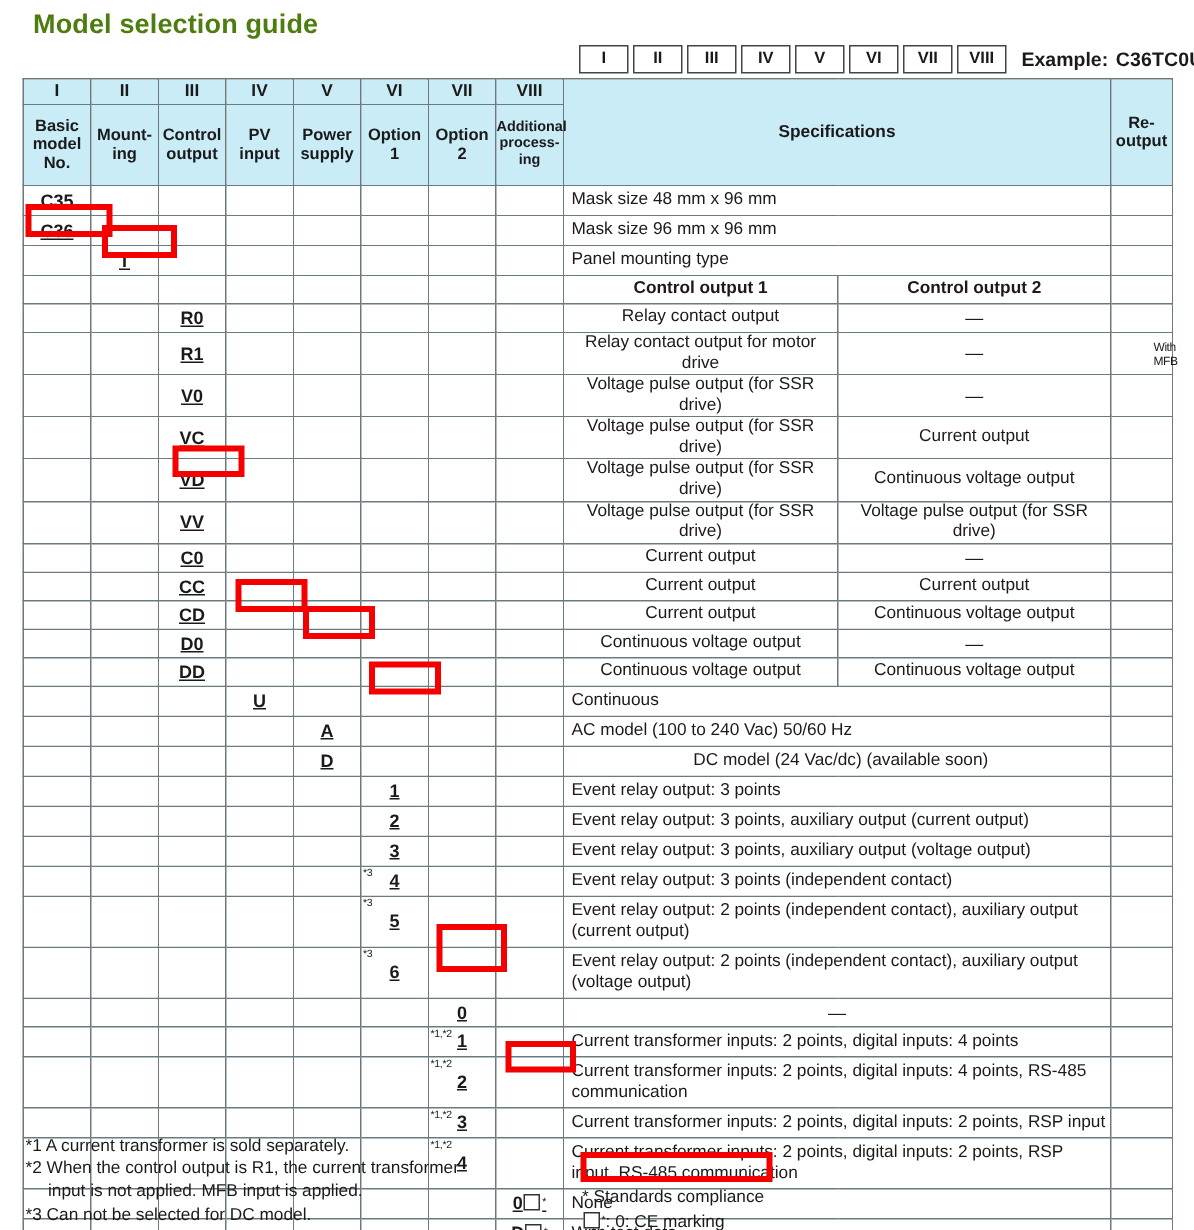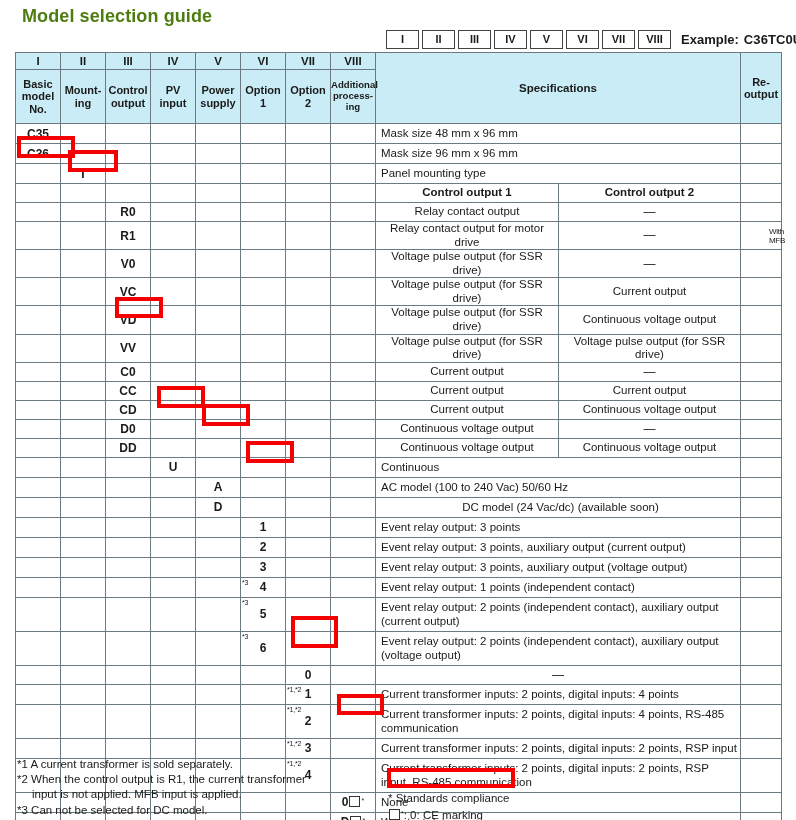--- a/index.html
+++ b/index.html
@@ -42,21 +42,21 @@
     vertical-align:middle;
     background:#fff;
     position:relative;
     height:18px;
   }
   thead th{background:#c9ecf6;}
   .h-rom{height:16px;font-size:11.5px;}
   .h-nm{height:53px;font-size:11px;line-height:1.12;}
   .h-nm.small{font-size:9.6px;}
   
-  .code{font-size:12px;font-weight:bold;}
+  .code{font-size:12px;font-weight:bold;text-decoration:underline;}
   
   .spec{
     text-align:left;padding-left:5px;font-weight:normal;font-size:11.5px;
     line-height:1.18;
   }
   .spec.ctr{text-align:center;padding-left:0;}
   .spec.bold{font-weight:bold;}
   .rem{font-size:8px;font-weight:normal;letter-spacing:-.3px;padding-left:28px;}
   .dash{font-weight:normal;font-size:12px;}
   
@@ -417,21 +417,21 @@
       </tr>
       <tr>
         <td></td>
         <td></td>
         <td></td>
         <td></td>
         <td></td>
         <td class="code"><span class="fn">*3</span><span>4</span></td>
         <td></td>
         <td></td>
-        <td colspan="2" class="spec" style="padding-top: 1px;">Event relay output: 1 points (independent contact)</td>
+        <td colspan="2" class="spec" style="padding-top: 1px;">Event relay output: 3 points (independent contact)</td>
         <td class="rem"></td>
       </tr>
       <tr>
         <td style="height: 32px;"></td>
         <td style="height: 32px;"></td>
         <td style="height: 32px;"></td>
         <td style="height: 32px;"></td>
         <td style="height: 32px;"></td>
         <td class="code" style="height: 32px;"><span class="fn">*3</span><span>5</span></td>
         <td style="height: 32px;"></td>

